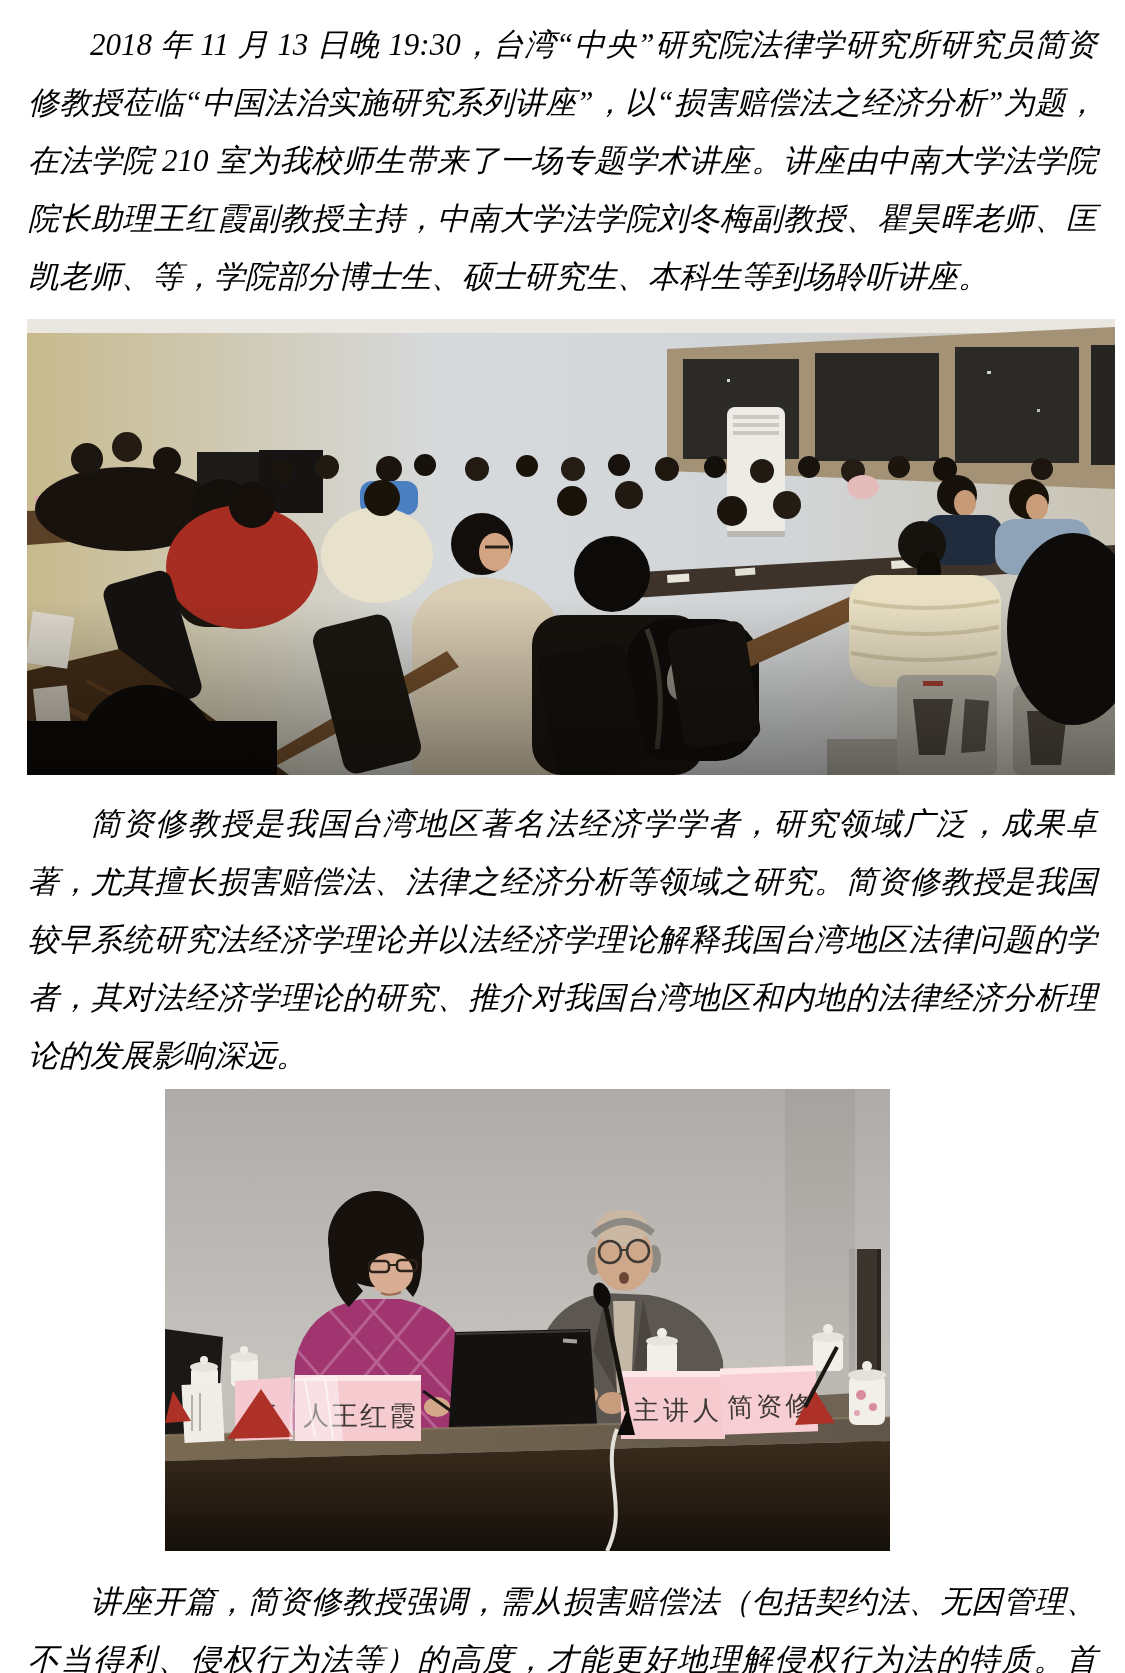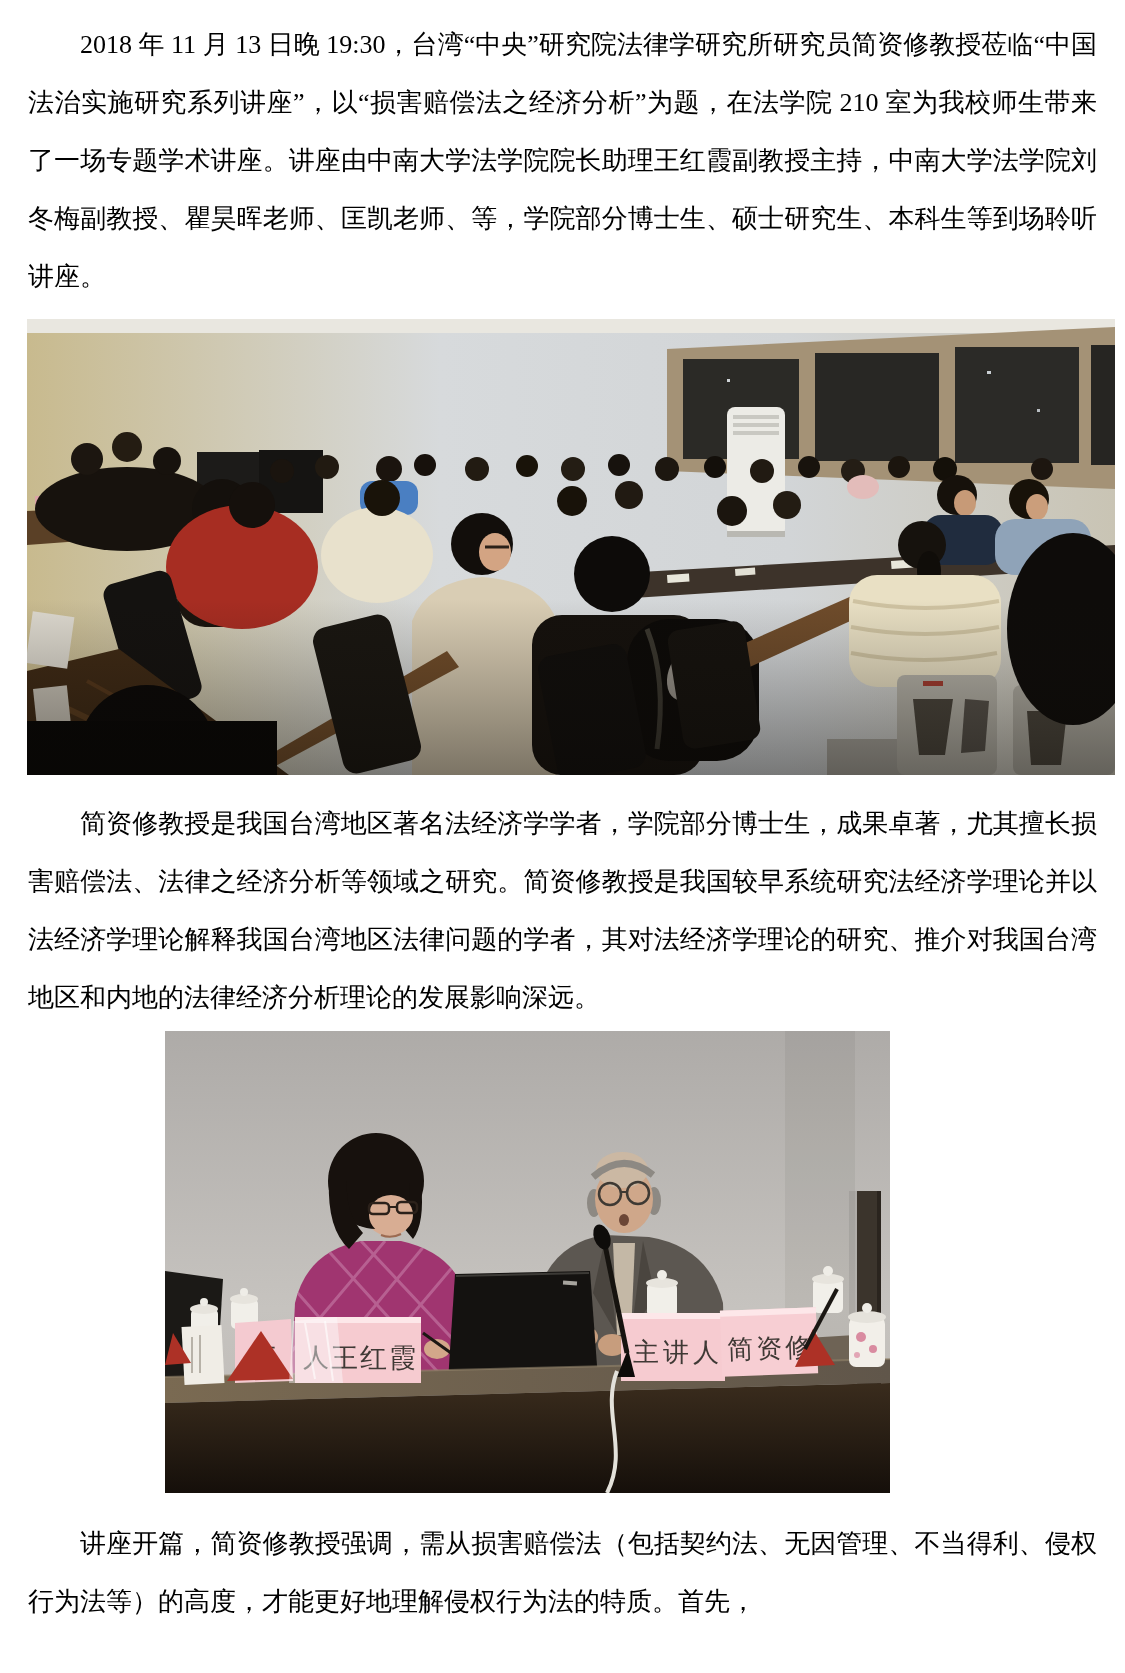--- a/index.html
+++ b/index.html
@@ -2,22 +2,22 @@
 <html><head>
 <meta charset="utf-8">
 <style>
   html,body{margin:0;padding:0;}
   body{
     width:1125px;height:1673px;overflow:hidden;background:#ffffff;
     font-family:"Liberation Serif","DejaVu Serif",serif;
   }
   .doc{padding:16px 28px 0 28px;}
   p.para{
-    margin:0;font-size:26px;line-height:58px;color:#000;
-    text-align:justify;text-justify:inter-character;text-indent:2em;
+    margin:0;font-size:31px;line-height:58px;color:#000;
+    text-align:justify;text-justify:inter-character;text-indent:2em;font-style:italic;
   }
   figure{margin:0;padding:0;}
   .photo{display:block;}
   .photo1{width:1088px;height:456px;margin:13px 0 20px -1px;}
   .photo2{width:725px;height:462px;margin:4px 0 22px 137px;}
   .photo svg{display:block;width:100%;height:100%;}
   .card-text{fill:#3f3935;font-family:"Liberation Serif","DejaVu Serif",serif;}
 </style>
 </head>
 <body>
@@ -181,21 +181,21 @@
         <rect x="896" y="362" width="20" height="5" fill="#a33c30"></rect>
         <rect x="986" y="366" width="102" height="90" rx="8" fill="#aeaba1"></rect>
         <polygon points="1000,392 1040,392 1034,446 1004,446" fill="#49443b"></polygon>
         <ellipse cx="1046" cy="310" rx="66" ry="96" fill="#0e0c0a"></ellipse>
       </g>
 
       <rect x="0" y="280" width="1088" height="176" fill="url(#dark1)"></rect>
     </svg>
   </figure>
 
-  <p class="para">简资修教授是我国台湾地区著名法经济学学者，学院部分博士生，成果卓著，尤其擅长损害赔偿法、法律之经济分析等领域之研究。简资修教授是我国较早系统研究法经济学理论并以法经济学理论解释我国台湾地区法律问题的学者，其对法经济学理论的研究、推介对我国台湾地区和内地的法律经济分析理论的发展影响深远。</p>
+  <p class="para">简资修教授是我国台湾地区著名法经济学学者，研究领域广泛，成果卓著，尤其擅长损害赔偿法、法律之经济分析等领域之研究。简资修教授是我国较早系统研究法经济学理论并以法经济学理论解释我国台湾地区法律问题的学者，其对法经济学理论的研究、推介对我国台湾地区和内地的法律经济分析理论的发展影响深远。</p>
 
   <figure class="photo photo2">
     <svg viewBox="0 0 725 462" preserveAspectRatio="none">
       <defs>
         <linearGradient id="wall2" x1="0" y1="0" x2="0" y2="1">
           <stop offset="0" stop-color="#aeaba8"></stop>
           <stop offset="0.6" stop-color="#c6c3bf"></stop>
           <stop offset="1" stop-color="#bcb8b4"></stop>
         </linearGradient>
         <linearGradient id="deskTop" x1="0" y1="0" x2="1" y2="0">

